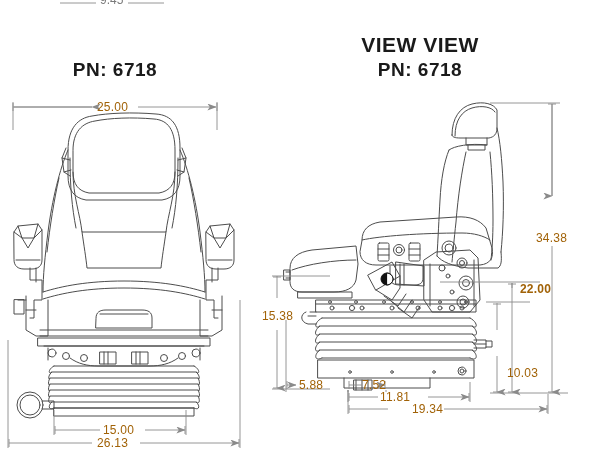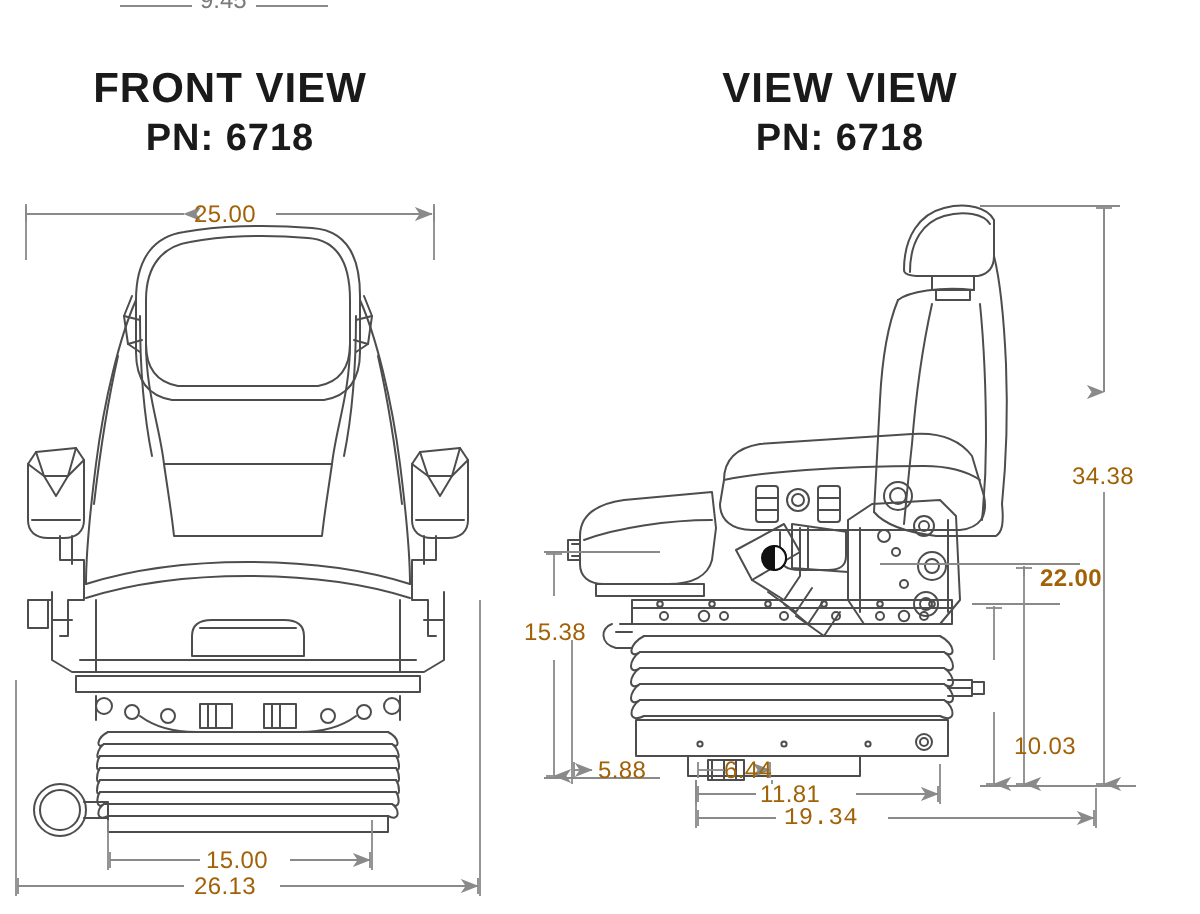--- a/index.html
+++ b/index.html
@@ -342,32 +342,31 @@
     </g>
 
     <g stroke="#8a8a8a" stroke-width="0.9" fill="none">
       <line x1="60" y1="3" x2="96" y2="3"></line>
       <line x1="128" y1="3" x2="164" y2="3"></line>
     </g>
   </svg>
 
   <div class="cut-text" style="left:100px;top:-7px;">9.45</div>
 
-  <div class="title title-main" style="left:0px;top:34px;width:230px;">FRONT VIEW</div>
   <div class="title title-pn" style="left:0px;top:60px;width:230px;">PN: 6718</div>
 
   <div class="title title-main" style="left:300px;top:34px;width:240px;">VIEW VIEW</div>
   <div class="title title-pn" style="left:300px;top:60px;width:240px;">PN: 6718</div>
 
   <div class="dim" style="left:97px;top:101px;">25.00</div>
   <div class="dim" style="left:103px;top:424px;">15.00</div>
   <div class="dim" style="left:97px;top:437px;">26.13</div>
 
   <div class="dim" style="left:262px;top:310px;text-align:center;">15.38</div>
   <div class="dim" style="left:536px;top:232px;">34.38</div>
   <div class="dim" style="left:520px;top:283px;font-weight:bold;">22.00</div>
   <div class="dim" style="left:507px;top:331px;margin-top:36px;">10.03</div>
   <div class="dim" style="left:299px;top:379px;">5.88</div>
-  <div class="dim" style="left:362px;top:379px;">6.44</div>
+  <div class="dim" style="left:362px;top:379px;">7.52</div>
   <div class="dim" style="left:380px;top:391px;">11.81</div>
-  <div class="dim" style="left:392px;top:403px;font-family:Liberation Mono, monospace;">19.34</div>
+  <div class="dim" style="left:412px;top:403px;">19.34</div>
 
 </div>
 
 </body></html>

